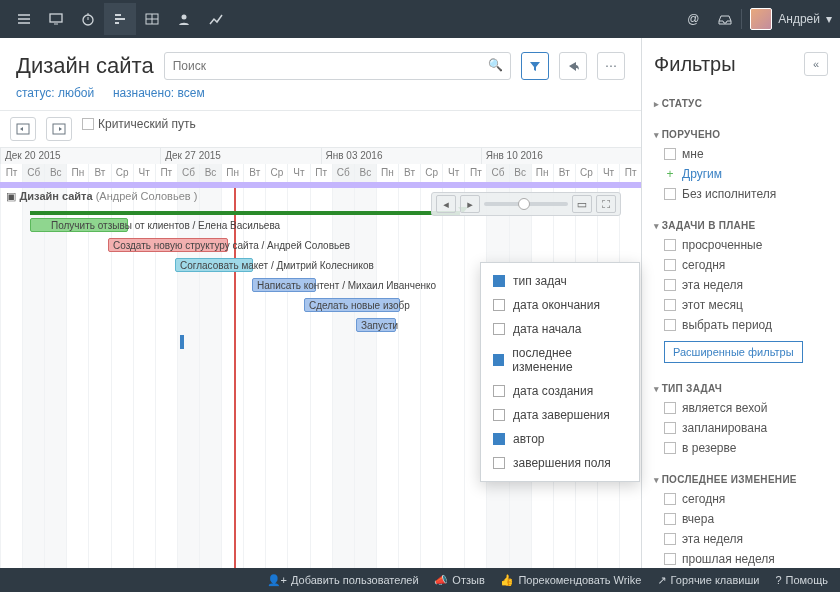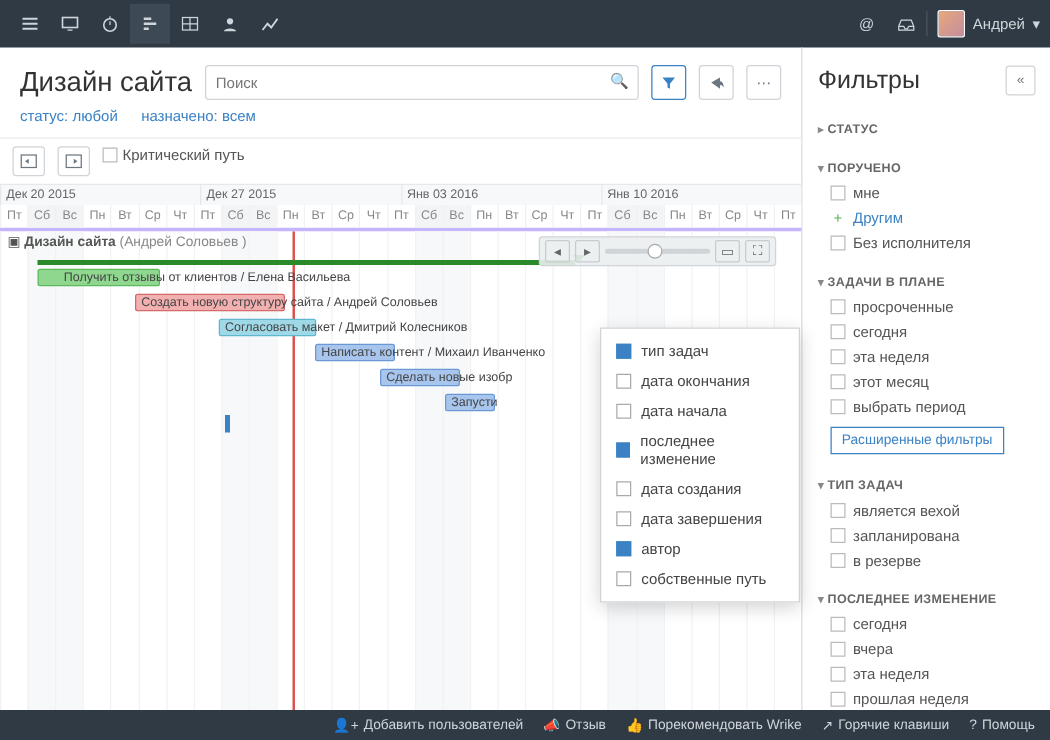--- a/index.html
+++ b/index.html
@@ -30,21 +30,21 @@
 .status-row { padding: 0 16px 10px; font-size: 12px; color: #3b82c4; }
 .status-row .lbl { color: #3b82c4; }
 .status-row .sep { display:inline-block; width:12px; }
 
 .toolbar2 { padding: 6px 10px; border-top: 1px solid #e6e9eb; border-bottom: 1px solid #e6e9eb; display:flex; align-items:flex-start; gap:10px; }
 .mini-btn { width:26px; height:24px; border:1px solid #d0d4d8; border-radius:3px; display:flex; align-items:center; justify-content:center; color:#6b7680; cursor:pointer; }
 .mini-check { display:flex; align-items:center; gap:4px; color:#555; }
 .mini-check .cb { width:12px; height:12px; border:1px solid #bbb; }
 
 
-.timeline-head { display:flex; flex-direction:column; border-bottom:3px solid #c4b5fd; font-size:10px; color:#666; }
+.timeline-head { display:flex; flex-direction:column; border-bottom:6px solid #c4b5fd; font-size:10px; color:#666; }
 .week-row { display:flex; height:16px; }
 .week-cell { flex:1; border-left:1px solid #e6e9eb; padding-left:4px; line-height:16px; background:#f7f8f9; }
 .day-row { display:flex; height:18px; background:#fff; }
 .day-cell { flex:1; text-align:center; line-height:18px; border-left:1px solid #eef1f3; color:#888; }
 .day-cell.wk { background:#f2f4f5; }
 
 
 .gantt { position:relative; flex:1; overflow:hidden; }
 .gantt-bg { position:absolute; inset:0; display:flex; }
 .gantt-bg .col { flex:1; border-left:1px solid #f0f2f4; }
@@ -283,21 +283,21 @@
           <div class="row">
             <div class="bar red" style="left: 108px; width: 120px;">Создать новую структуру сайта / Андрей Соловьев</div>
           </div>
           <div class="row">
             <div class="bar cyan" style="left: 175px; width: 78px;">Согласовать макет / Дмитрий Колесников</div>
           </div>
           <div class="row">
             <div class="bar blue" style="left: 252px; width: 64px;">Написать контент / Михаил Иванченко</div>
           </div>
           <div class="row">
-            <div class="bar blue" style="left: 304px; width: 64px;">Сделать новые изобр</div>
+            <div class="bar blue" style="left: 304px; width: 96px;">Сделать новые изобр</div>
           </div>
           <div class="row">
             <div class="bar blue" style="left: 356px; width: 40px;">Запусти</div>
           </div>
         </div>
       <div class="row">
           <div class="marker" style="left:180px;"></div>
         </div>
 
       <div class="zoom-ctrl">
@@ -418,21 +418,21 @@
     <div class="item">
       <div class="cb"></div>
       <span>дата завершения</span>
     </div>
     <div class="item">
       <div class="cb checked"></div>
       <span>автор</span>
     </div>
     <div class="item">
       <div class="cb"></div>
-      <span>собственные путь</span>
+      <span>завершения поля</span>
     </div>
   </div>
 
 <div class="bottombar">
   <div class="bitem">
       <span>👤+</span>
       <span>Добавить пользователей</span>
     </div>
   <div class="bitem">
       <span>📣</span>

